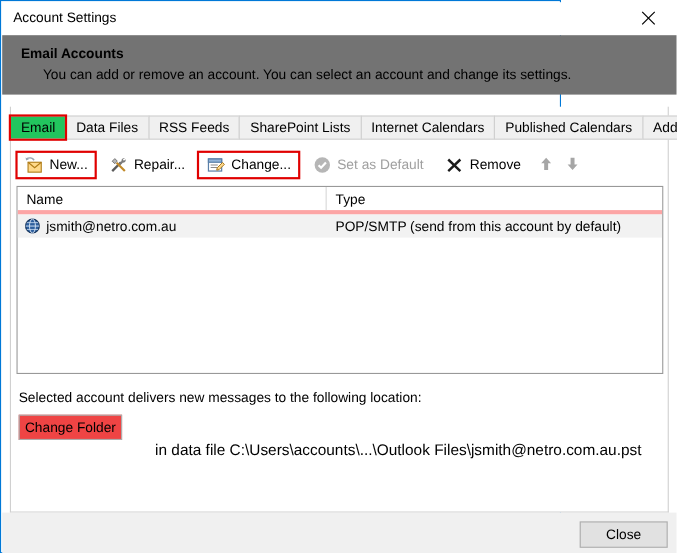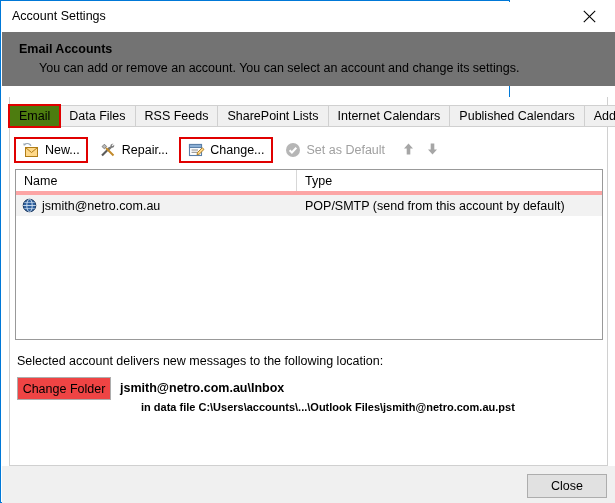--- a/index.html
+++ b/index.html
@@ -113,21 +113,21 @@
     border: 1px solid #d0d0d0;
     border-bottom: 1px solid #d0d0d0;
     margin-right: -1px;
     white-space: nowrap;
     box-sizing: border-box;
     height: 22px;
     color: #000;
     cursor: default;
   }
   .tab.active {
-    background: #4d7c0f;
+    background: #22c55e;
     border-bottom: 1px solid #ffffff;
     z-index: 3;
   }
   .tab.highlight {
     outline: 2px solid #e00000;
     outline-offset: -1px;
     z-index: 5;
   }
 
   
@@ -265,23 +265,22 @@
     left: 119px;
     top: 380px;
     font-size: 12.5px;
     font-weight: bold;
     white-space: nowrap;
   }
   #delivery-file {
     position: absolute;
     left: 140px;
     top: 400px;
-    font-size: 11px;
-    white-space: nowrap;
-    font-weight: bold;
+    font-size: 14px;
+    white-space: nowrap;
   }
 
   
   #footer {
     position: absolute;
     left: 1px;
     top: 465px;
     width: 613px;
     height: 37px;
     background: #f0f0f0;
@@ -392,20 +391,29 @@
     <div class="tbtn disabled">
       <span class="ico">
         <svg width="18" height="18" viewBox="0 0 18 18" aria-hidden="true">
           <circle cx="9" cy="9" r="7" fill="#b6b6b6"></circle>
           <path d="M5.6 9.2l2.3 2.3 4.4-4.8" fill="none" stroke="#ffffff" stroke-width="2"></path>
         </svg>
       </span>
       <span class="lbl">Set as Default</span>
     </div>
 
+    <div class="tbtn">
+      <span class="ico">
+        <svg width="18" height="18" viewBox="0 0 18 18" aria-hidden="true">
+          <line x1="3.5" y1="4" x2="14.5" y2="14.5" stroke="#1b1b1b" stroke-width="2.2"></line>
+          <line x1="14.5" y1="4" x2="3.5" y2="14.5" stroke="#1b1b1b" stroke-width="2.2"></line>
+        </svg>
+      </span>
+      <span class="lbl">Remove</span>
+    </div>
 
     <div class="arrowbtn">
       <span>
         <svg width="13" height="14" viewBox="0 0 13 14" aria-hidden="true">
           <path d="M6.5 1.5l4.5 5H8.3v6H4.7v-6H2z" fill="#a6a6a6"></path>
         </svg>
       </span>
     </div>
 
     <div class="arrowbtn">
@@ -437,21 +445,20 @@
         <span>jsmith@netro.com.au</span>
       </div>
       <div class="cell-type">POP/SMTP (send from this account by default)</div>
     </div>
   </div>
 
   <div id="delivery-label">Selected account delivers new messages to the following location:</div>
   <div id="change-folder-btn">
     <span>Change Folder</span>
   </div>
-  <div id="delivery-path">jsmith@netro.com.au\Inbox</div>
   <div id="delivery-file">in data file C:\Users\accounts\...\Outlook Files\jsmith@netro.com.au.pst</div>
 
   <div id="footer">
     <div id="close-btn">
       <span>Close</span>
     </div>
   </div>
 
 </div>
 

